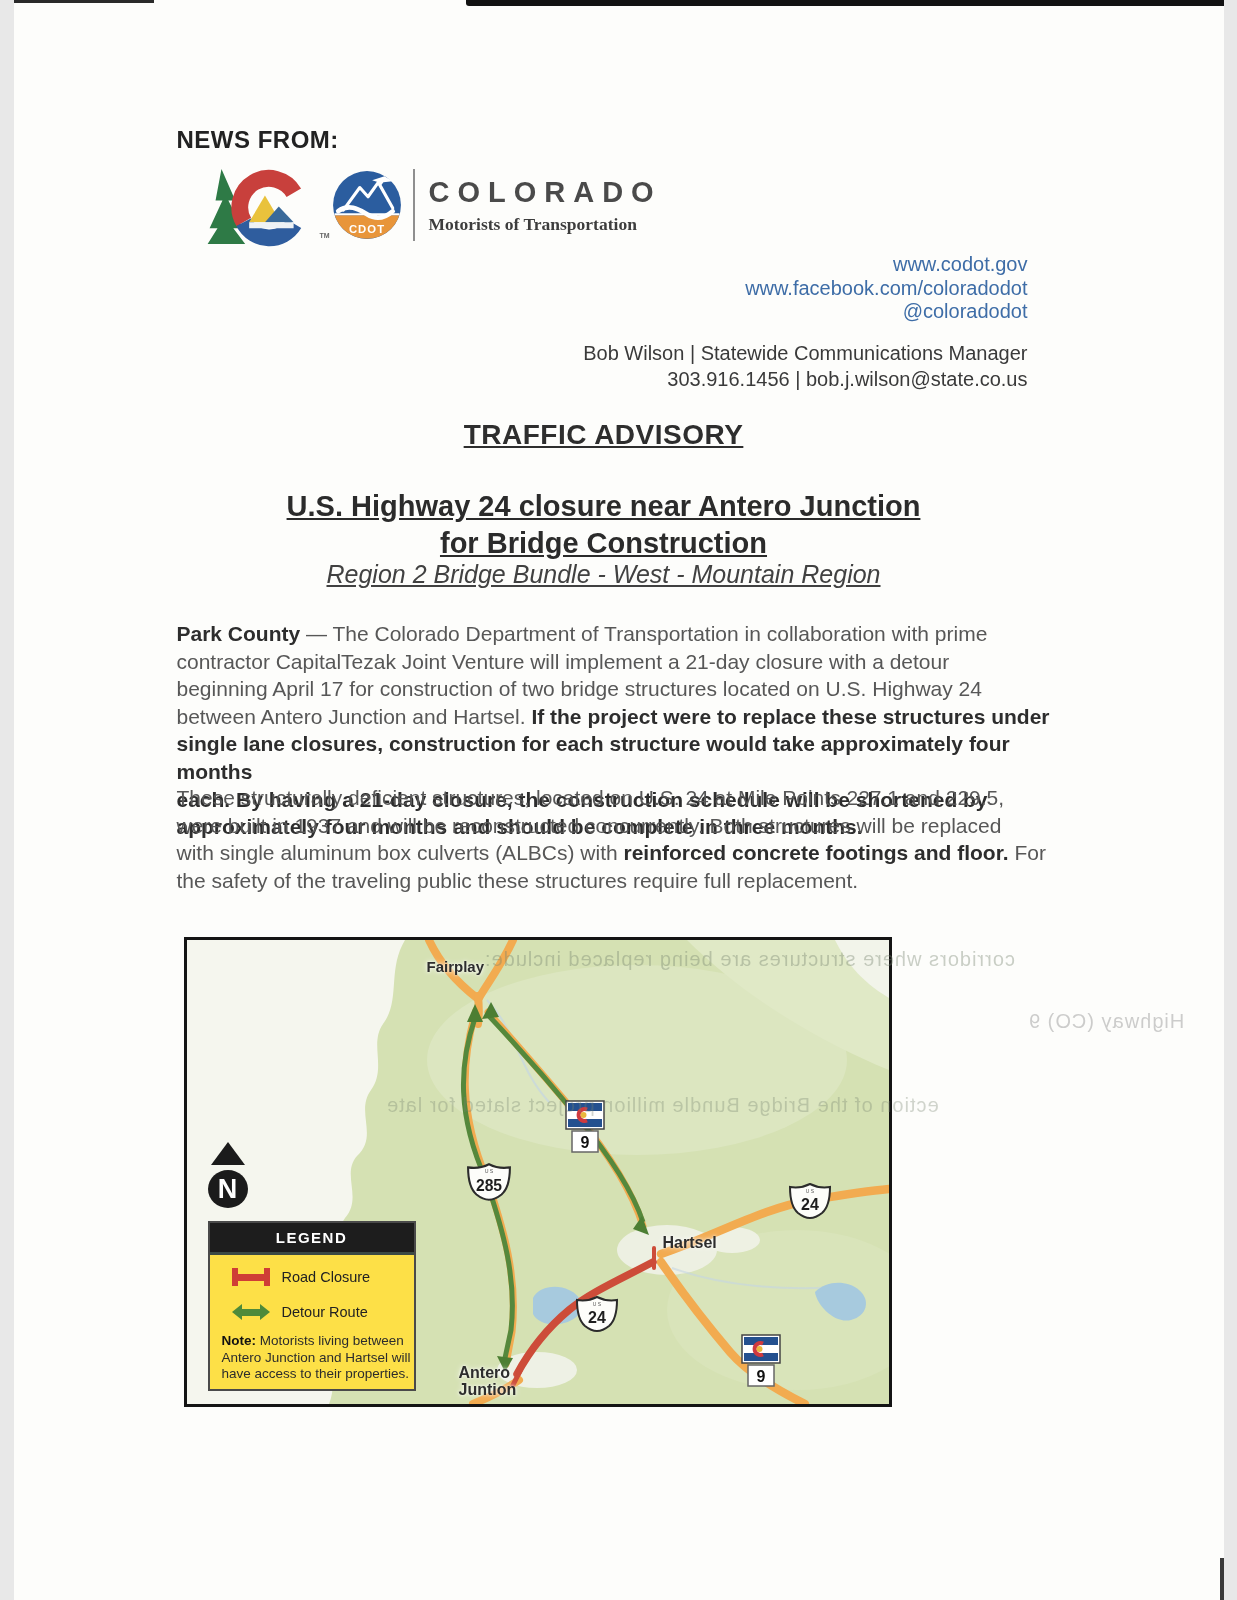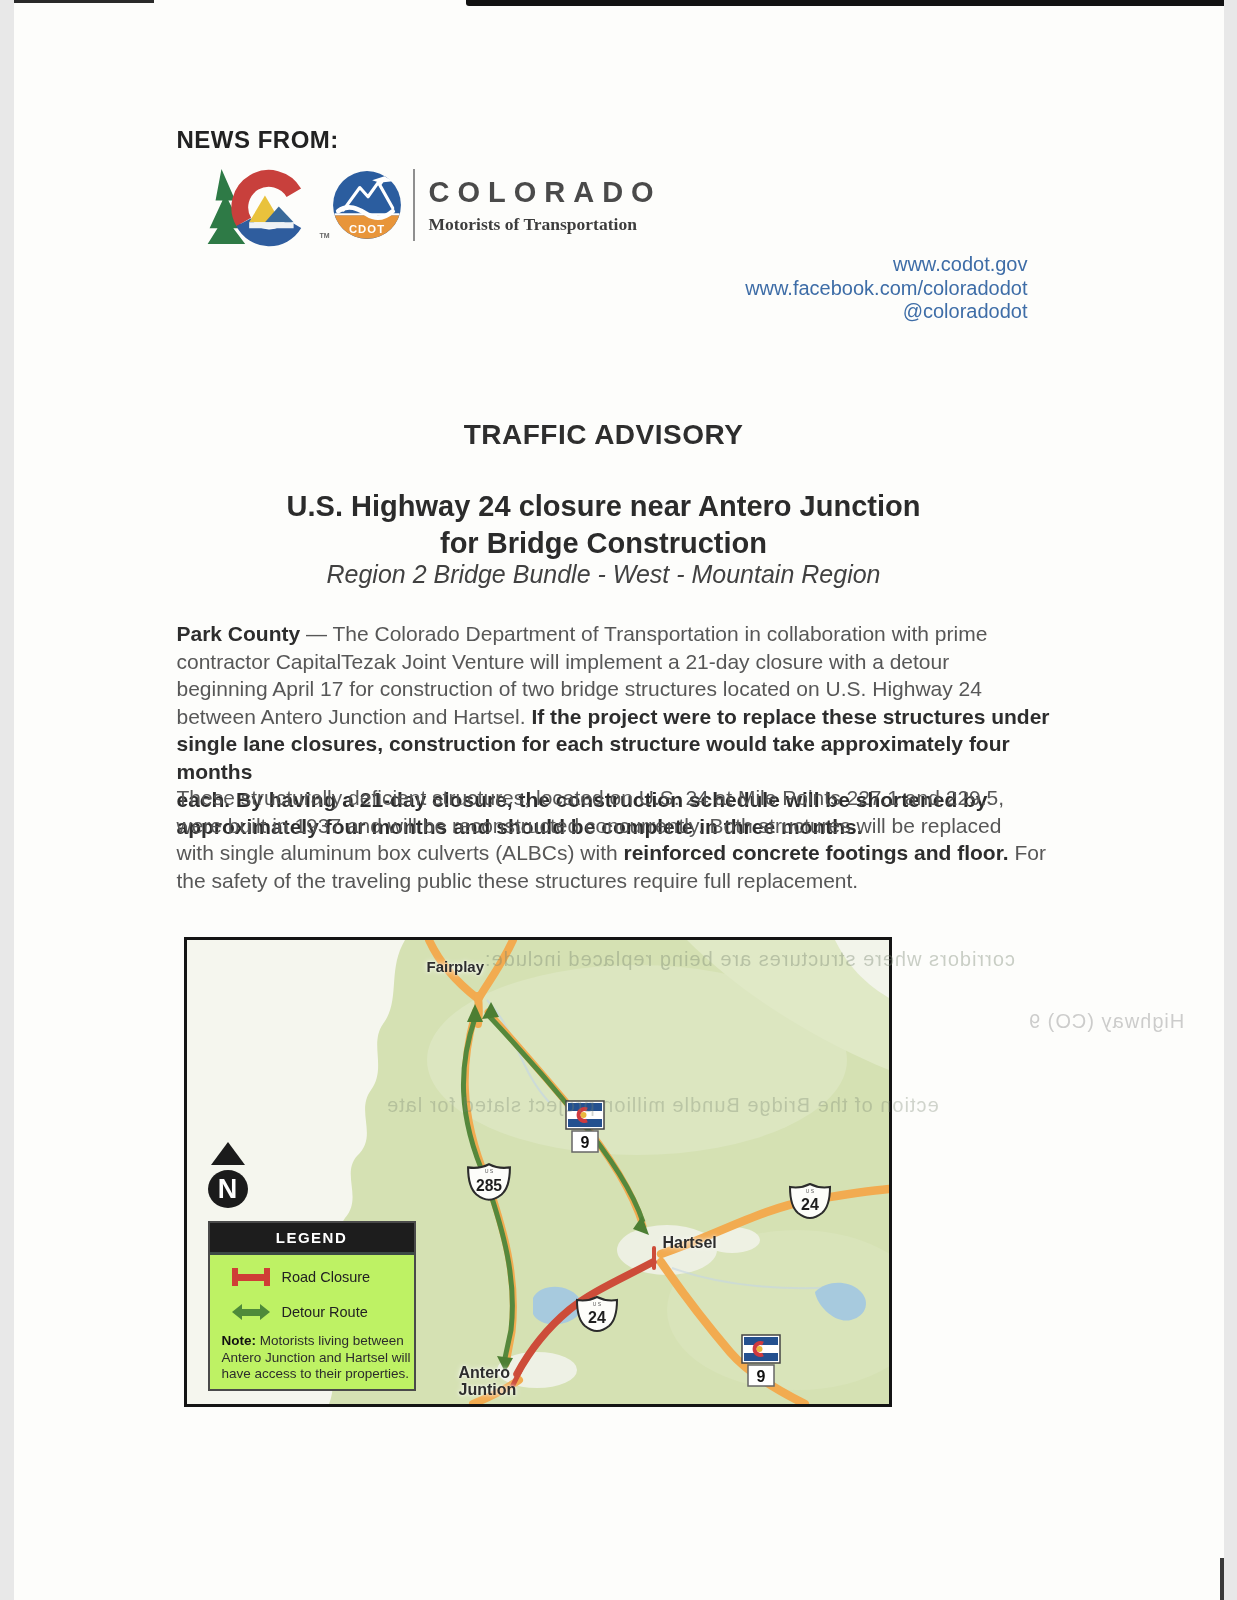--- a/index.html
+++ b/index.html
@@ -17,21 +17,21 @@
   .logo-row{left:183px;top:163px;width:560px;height:84px;display:flex;align-items:center;}
   .logo-sep{width:2px;height:72px;background:#8f8f8f;margin:0 14px 0 10px;}
   .logo-brand{font-size:29px;font-weight:bold;color:#4a4a4a;letter-spacing:8px;}
   .logo-dept{font-family:"Liberation Serif","DejaVu Serif",serif;font-size:17.5px;font-weight:bold;color:#3d3d3d;margin-top:5px;}
   .logo-tm{position:absolute;left:306px;top:232px;font-size:7px;color:#666;font-weight:bold;}
 
   .links{right:196px;top:253px;text-align:right;line-height:23.5px;font-size:20px;}
   .links a{color:#3e6da7;text-decoration:none;display:block;cursor:pointer;}
   .contact{right:196px;top:341px;text-align:right;line-height:25.5px;font-size:20px;color:#3a3a3a;}
 
-  .center-wrap{left:110px;width:960px;text-align:center;}
+  .center-wrap{left:110px;width:960px;text-align:center;text-decoration:underline;}
   .kicker{top:419px;font-size:28px;font-weight:bold;color:#2e2e2e;letter-spacing:.5px;}
   .doc-title{top:488px;font-size:29px;font-weight:bold;color:#2b2b2b;line-height:37px;}
   .doc-subtitle{top:560px;font-size:25px;font-style:italic;color:#414141;}
 
   .body-p{left:163px;width:912px;font-size:21px;line-height:27.6px;color:#575757;white-space:pre-wrap;margin:0;}
   .body-p b{color:#2d2d2d;}
   .p1{top:620px;}
   .p2{top:784px;}
 
   
@@ -41,21 +41,21 @@
   .lbl-fairplay{left:240px;top:18px;font-size:15px;}
   .lbl-hartsel{left:460px;top:294px;font-size:16px;margin-left:16px;}
   .lbl-antero{left:272px;top:424px;font-size:16px;line-height:17px;}
 
   
   .north-tri{left:24px;top:202px;width:0;height:0;border-left:17px solid transparent;border-right:17px solid transparent;border-bottom:23px solid #1b1b1b;}
   .north-circle{left:21px;top:230px;width:40px;height:38px;border-radius:50%;background:#1b1b1b;color:#fff;
                 display:flex;align-items:center;justify-content:center;font-size:27px;font-weight:bold;}
 
   
-  .legend{left:21px;top:281px;width:208px;height:170px;background:#bef264;border:2px solid #4a4a4a;box-sizing:border-box;}
+  .legend{left:21px;top:281px;width:208px;height:170px;background:#fde047;border:2px solid #4a4a4a;box-sizing:border-box;}
   .legend-head{height:29px;background:#1d1d1d;border-bottom:3px solid #3c4a44;color:#fff;display:flex;align-items:center;justify-content:center;
                font-size:15px;font-weight:bold;letter-spacing:1.5px;}
   .legend-item{display:flex;align-items:center;gap:12px;padding:9px 0 0 22px;height:26px;}
   .legend-item .lab{font-size:14.5px;color:#222;font-weight:500;}
   .rc-icon{position:relative;width:38px;height:18px;}
   .rc-icon .bar{position:absolute;left:3px;right:3px;top:5.5px;height:7px;background:#cf3e36;}
   .rc-icon .cap{position:absolute;top:0;width:6px;height:18px;background:#cf3e36;}
   .rc-icon .cap.l{left:0;} .rc-icon .cap.r{right:0;}
   .dt-icon{position:relative;width:38px;height:16px;}
   .dt-icon .bar{position:absolute;left:8px;right:8px;top:4.5px;height:7px;background:#4e8a3a;}
@@ -111,20 +111,24 @@
       <div class="logo-dept">Motorists of Transportation</div>
     </div>
   </div>
   <span class="logo-tm">TM</span>
 
   <div class="abs links">
     <a>www.codot.gov</a>
     <a>www.facebook.com/coloradodot</a>
     <a>@coloradodot</a>
   </div>
+  <div class="abs contact">
+    <div>Bob Wilson | Statewide Communications Manager</div>
+    <div>303.916.1456 | bob.j.wilson@state.co.us</div>
+  </div>
 
   <div class="abs center-wrap kicker">TRAFFIC ADVISORY</div>
   <div class="abs center-wrap doc-title">
     <div>U.S. Highway 24 closure near Antero Junction</div>
     <div>for Bridge Construction</div>
   </div>
   <div class="abs center-wrap doc-subtitle">Region 2 Bridge Bundle - West - Mountain Region</div>
 
   <p class="abs body-p p1"><b>Park County</b><span> — The Colorado Department of Transportation in collaboration with prime
 contractor CapitalTezak Joint Venture will implement a 21-day closure with a detour

